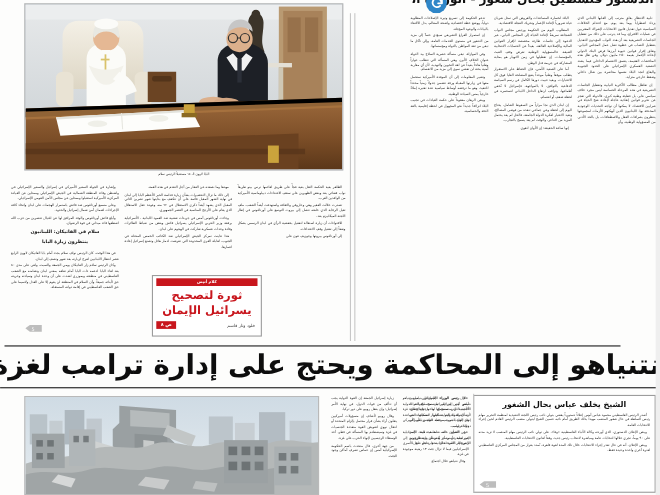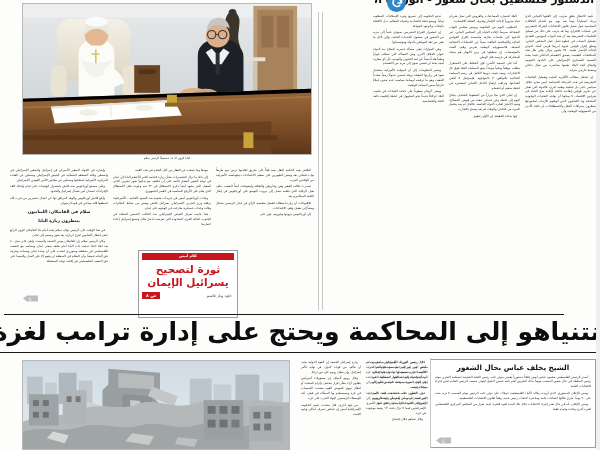--- a/index.html
+++ b/index.html
@@ -75,21 +75,21 @@
 
   
   .tr-cols {
     position: absolute; top: 14px; right: 4px; width: 226px; height: 296px;
     display: flex; gap: 5px; direction: rtl;
   }
   .tr-col { width: 71px; }
 
   
   .promo {
-    position: absolute; top: 250px; left: 138px; width: 100px; height: 68px;
+    position: absolute; top: 250px; left: 138px; width: 100px; height: 56px;
     border: 0.7px solid #9c9c9c; background: #fff;
     padding: 2px 3px 3px 3px;
   }
   .promo-kicker {
     background: #c8161d; color: #fff; font-size: 3.6px; font-weight: bold;
     text-align: center; padding: 1.4px 0; letter-spacing: .2px;
   }
   .promo-title {
     color: #c8161d; font-weight: bold; text-align: center;
     font-size: 10.5px; line-height: 1.22; margin-top: 3px;

